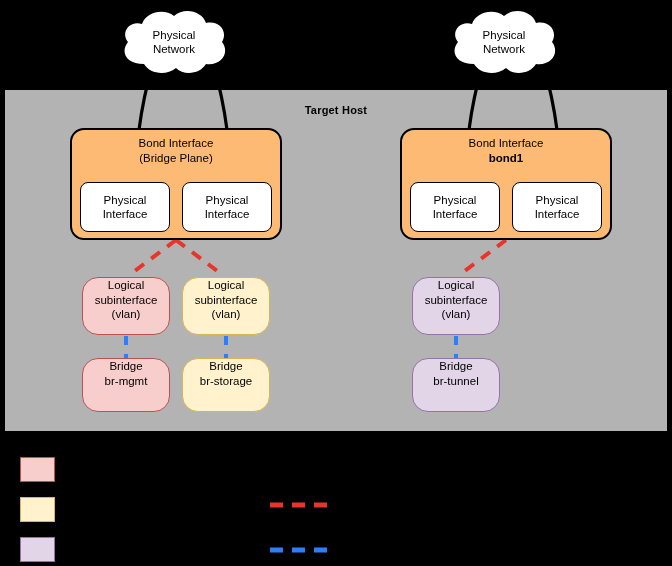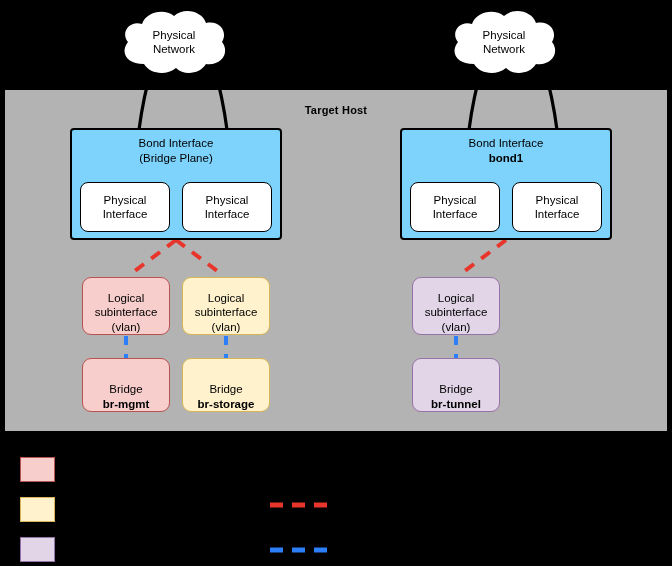--- a/index.html
+++ b/index.html
@@ -66,23 +66,23 @@
     left: 0; top: 0;
     width: 672px; height: 566px;
     pointer-events: none;
   }
 
   
   .bond-box {
     position: absolute;
     width: 212px;
     height: 112px;
-    background: #7dd3fc;
+    background: #fdba74;
     border: 2.6px solid #000000;
-    border-radius: 4px;
+    border-radius: 14px;
     box-sizing: border-box;
   }
   #bond-box-0 { left: 70px;  top: 128px; }
   #bond-box-1 { left: 400px; top: 128px; }
 
   .bond-head {
     position: absolute;
     left: 0;
     top: 6px;
     width: 100%;
@@ -111,34 +111,34 @@
     justify-content: center;
   }
   .phys-left  { left: 8px; }
   .phys-right { left: 110px; }
 
   
   .node {
     position: absolute;
     width: 88px;
     box-sizing: border-box;
-    border-radius: 9px;
+    border-radius: 16px;
     border-width: 1.6px;
     border-style: solid;
     text-align: center;
     color: #000000;
     font-size: 11.5px;
     line-height: 14.5px;
     display: flex;
-    align-items: flex-end;
+    align-items: flex-start;
     justify-content: center;
   }
   .node-vlan   { height: 58px; }
   .node-bridge { height: 54px; }
-  .node .nm    { font-weight: bold; }
+  .node .nm    { font-weight: normal; }
 
   .fill-pink   { background: #f8cecc; border-color: #b85450; }
   .fill-yellow { background: #fff2cc; border-color: #d6b656; }
   .fill-purple { background: #e1d5e7; border-color: #9673a6; }
 
   #vlan-mgmt    { left: 82px;  top: 277px; }
   #vlan-storage { left: 182px; top: 277px; }
   #vlan-tunnel  { left: 412px; top: 277px; }
   #bridge-mgmt    { left: 82px;  top: 358px; }
   #bridge-storage { left: 182px; top: 358px; }

